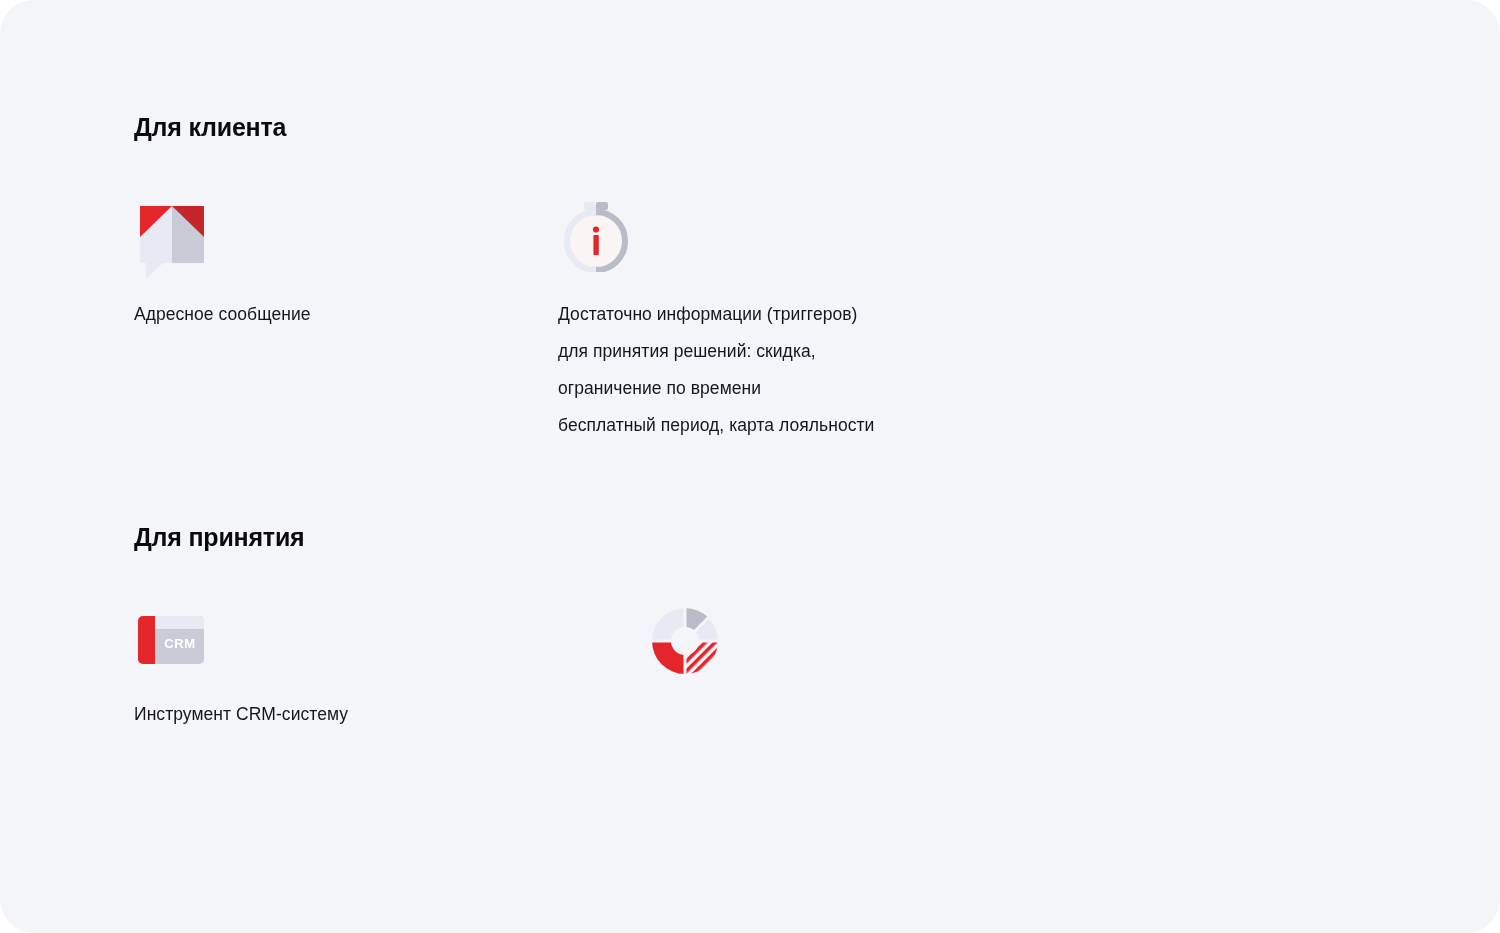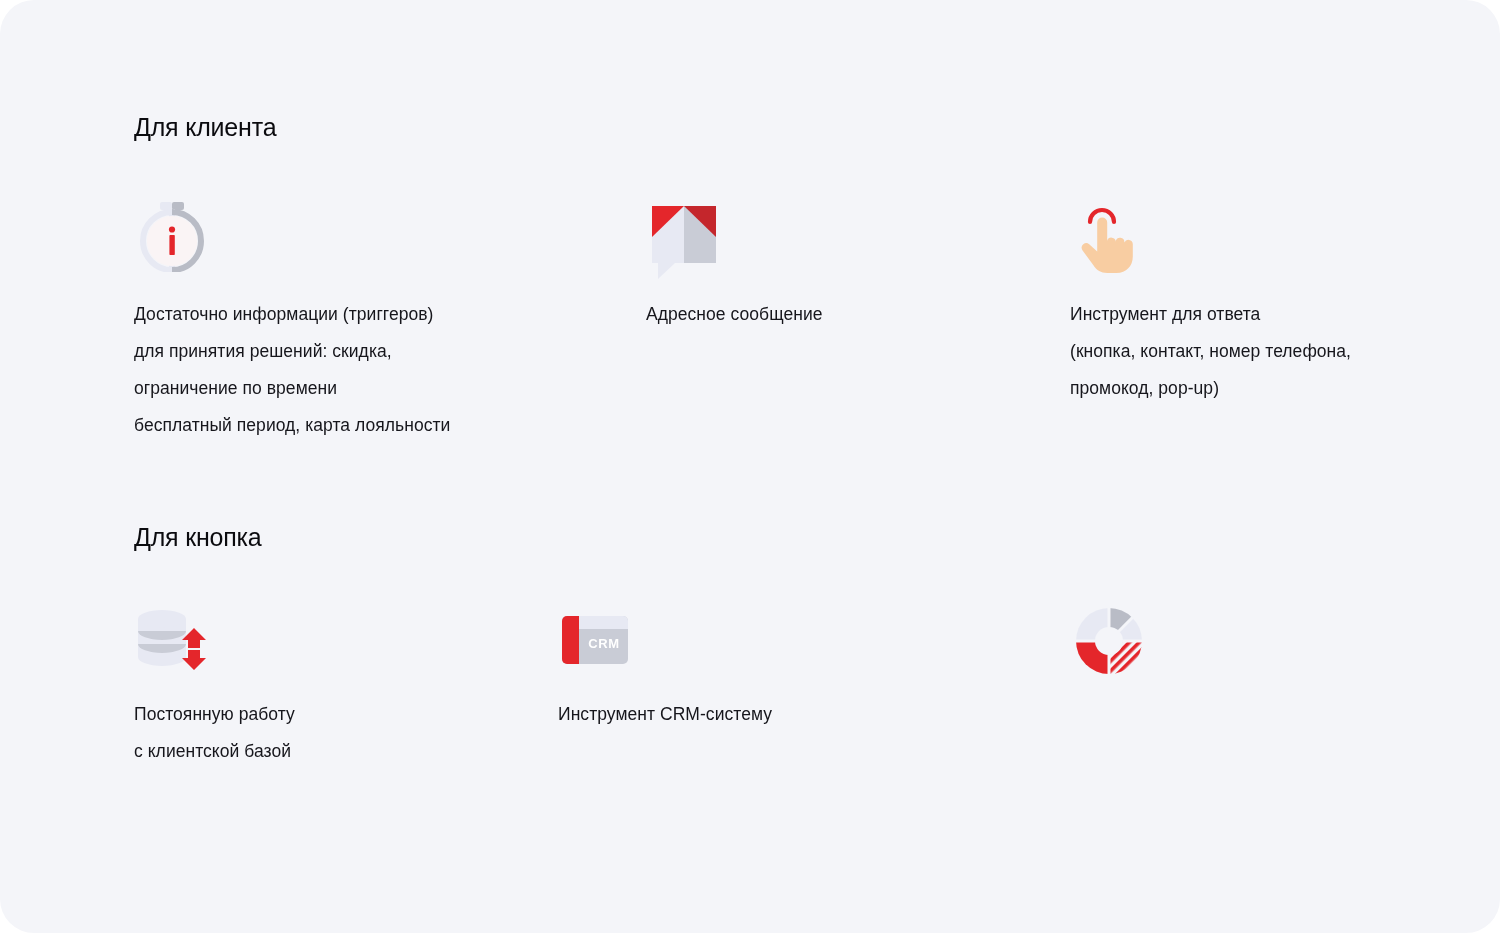--- a/index.html
+++ b/index.html
@@ -26,21 +26,21 @@
   .content {
     position: absolute;
     left: 134px;
     top: 0;
     right: 40px;
     bottom: 0;
   }
 
   .section-title {
     font-size: 25px;
-    font-weight: normal;
+    font-weight: bold;
     color: #0b0b0f;
     letter-spacing: -0.2px;
     margin: 0;
   }
   .section-1-title { position: absolute; left: 0; top: 113px; }
   .section-2-title { position: absolute; left: 0; top: 523px; }
 
   .grid {
     position: absolute;
     left: 0;
@@ -132,112 +132,63 @@
 </style>
 </head>
 <body>
 
 <div class="page">
   <div class="content">
 
     <h2 class="section-title section-1-title">Для клиента</h2>
 
     <div class="grid grid-1">
-
-      <div class="cell cell-2">
-        <div class="icon-wrap">
-          <svg class="sw" viewBox="0 0 68 72" xmlns="http://www.w3.org/2000/svg">
-
-            <rect x="22" y="2" width="12" height="8" rx="2" fill="#e7e9f3"></rect>
-            <rect x="34" y="2" width="12" height="8" rx="2" fill="#b9bcc6"></rect>
-
-            <path d="M34 12 A29 29 0 0 0 34 70 Z" fill="none" stroke="#e7e9f3" stroke-width="6"></path>
-            <path d="M34 12 A29 29 0 0 1 34 70" fill="none" stroke="#b9bcc6" stroke-width="6"></path>
-
-            <circle cx="34" cy="41" r="25" fill="#fdf3f3"></circle>
-            <circle cx="34" cy="41" r="25" fill="#f4f5f9" opacity="0.35"></circle>
-
-            <circle cx="34" cy="29.5" r="3.1" fill="#e4262b"></circle>
-            <rect x="31.4" y="35" width="5.4" height="20" rx="0.8" fill="#e4262b"></rect>
-          </svg>
-        </div>
-        <div class="caption">Достаточно информации (триггеров)
-для принятия решений: скидка,
-ограничение по времени
-бесплатный период, карта лояльности</div>
-      </div>
 
       <div class="cell cell-1">
         <div class="icon-wrap">
           <div class="env">
             <div class="env-body-l"></div>
             <div class="env-body-r"></div>
             <div class="env-tail"></div>
             <div class="env-flap-l"></div>
             <div class="env-flap-r"></div>
           </div>
         </div>
         <div class="caption">Адресное сообщение</div>
       </div>
 
-      <div class="cell cell-3">
+      <div class="cell cell-2">
         <div class="icon-wrap">
-          <svg class="hand" viewBox="0 0 64 74" xmlns="http://www.w3.org/2000/svg">
-
-            <path d="M14 22 A12 12 0 0 1 38 22" fill="none" stroke="#e4262b" stroke-width="4.2" stroke-linecap="round"></path>
-
-            <path d="M21.2 22.5
-                     a5 5 0 0 1 10 0
-                     v18.2
-                     a4.4 4.4 0 0 1 8.6 1.1
-                     v-1.0
-                     a4.4 4.4 0 0 1 8.6 1.1
-                     v0.6
-                     a4.4 4.4 0 0 1 8.4 1.4
-                     v12.6
-                     c0 9.6 -6.6 16.5 -16.2 16.5
-                     h-9.4
-                     c-6.5 0 -10.4 -2.7 -13.6 -7.4
-                     l-11.2 -15.4
-                     a4.6 4.6 0 0 1 6.8 -6.0
-                     l8.0 7.2
-                     z" fill="#f8cda2"></path>
+          <svg class="sw" viewBox="0 0 68 72" xmlns="http://www.w3.org/2000/svg">
+
+            <rect x="22" y="2" width="12" height="8" rx="2" fill="#e7e9f3"></rect>
+            <rect x="34" y="2" width="12" height="8" rx="2" fill="#b9bcc6"></rect>
+
+            <path d="M34 12 A29 29 0 0 0 34 70 Z" fill="none" stroke="#e7e9f3" stroke-width="6"></path>
+            <path d="M34 12 A29 29 0 0 1 34 70" fill="none" stroke="#b9bcc6" stroke-width="6"></path>
+
+            <circle cx="34" cy="41" r="25" fill="#fdf3f3"></circle>
+            <circle cx="34" cy="41" r="25" fill="#f4f5f9" opacity="0.35"></circle>
+
+            <circle cx="34" cy="29.5" r="3.1" fill="#e4262b"></circle>
+            <rect x="31.4" y="35" width="5.4" height="20" rx="0.8" fill="#e4262b"></rect>
           </svg>
         </div>
-        <div class="caption">Инструмент для ответа
-(кнопка, контакт, номер телефона,
-промокод, pop-up)</div>
-      </div>
+        <div class="caption">Достаточно информации (триггеров)
+для принятия решений: скидка,
+ограничение по времени
+бесплатный период, карта лояльности</div>
+      </div>
+
     </div>
 
-    <h2 class="section-title section-2-title">Для кнопка</h2>
+    <h2 class="section-title section-2-title">Для принятия</h2>
 
     <div class="grid grid-2">
 
-      <div class="cell cell-1">
-        <div class="icon-wrap-sm">
-          <svg class="db" viewBox="0 0 76 64" xmlns="http://www.w3.org/2000/svg">
-
-            <ellipse cx="26" cy="49" rx="24" ry="9" fill="#e7e9f3"></ellipse>
-            <rect x="2" y="36" width="48" height="13" fill="#e7e9f3"></rect>
-            <ellipse cx="26" cy="36" rx="24" ry="9" fill="#c9ccd6"></ellipse>
-
-            <rect x="2" y="23" width="48" height="13" fill="#e7e9f3"></rect>
-            <ellipse cx="26" cy="23" rx="24" ry="9" fill="#c9ccd6"></ellipse>
-
-            <rect x="2" y="11" width="48" height="12" fill="#e7e9f3"></rect>
-            <ellipse cx="26" cy="11" rx="24" ry="9" fill="#e7e9f3"></ellipse>
-
-            <path d="M58 20 L70 32 L64 32 L64 40 L52 40 L52 32 L46 32 Z" fill="#e4262b"></path>
-            <path d="M58 62 L70 50 L64 50 L64 42 L52 42 L52 50 L46 50 Z" fill="#e4262b"></path>
-          </svg>
-        </div>
-        <div class="caption">Постоянную работу
-с клиентской базой</div>
-      </div>
 
       <div class="cell cell-2">
         <div class="icon-wrap-sm">
           <svg class="crm" viewBox="0 0 74 52" xmlns="http://www.w3.org/2000/svg">
             <defs>
               <clipPath id="crmclip">
                 <rect x="2" y="2" width="66" height="48" rx="5"></rect>
               </clipPath>
             </defs>
             <g clip-path="url(#crmclip)">

